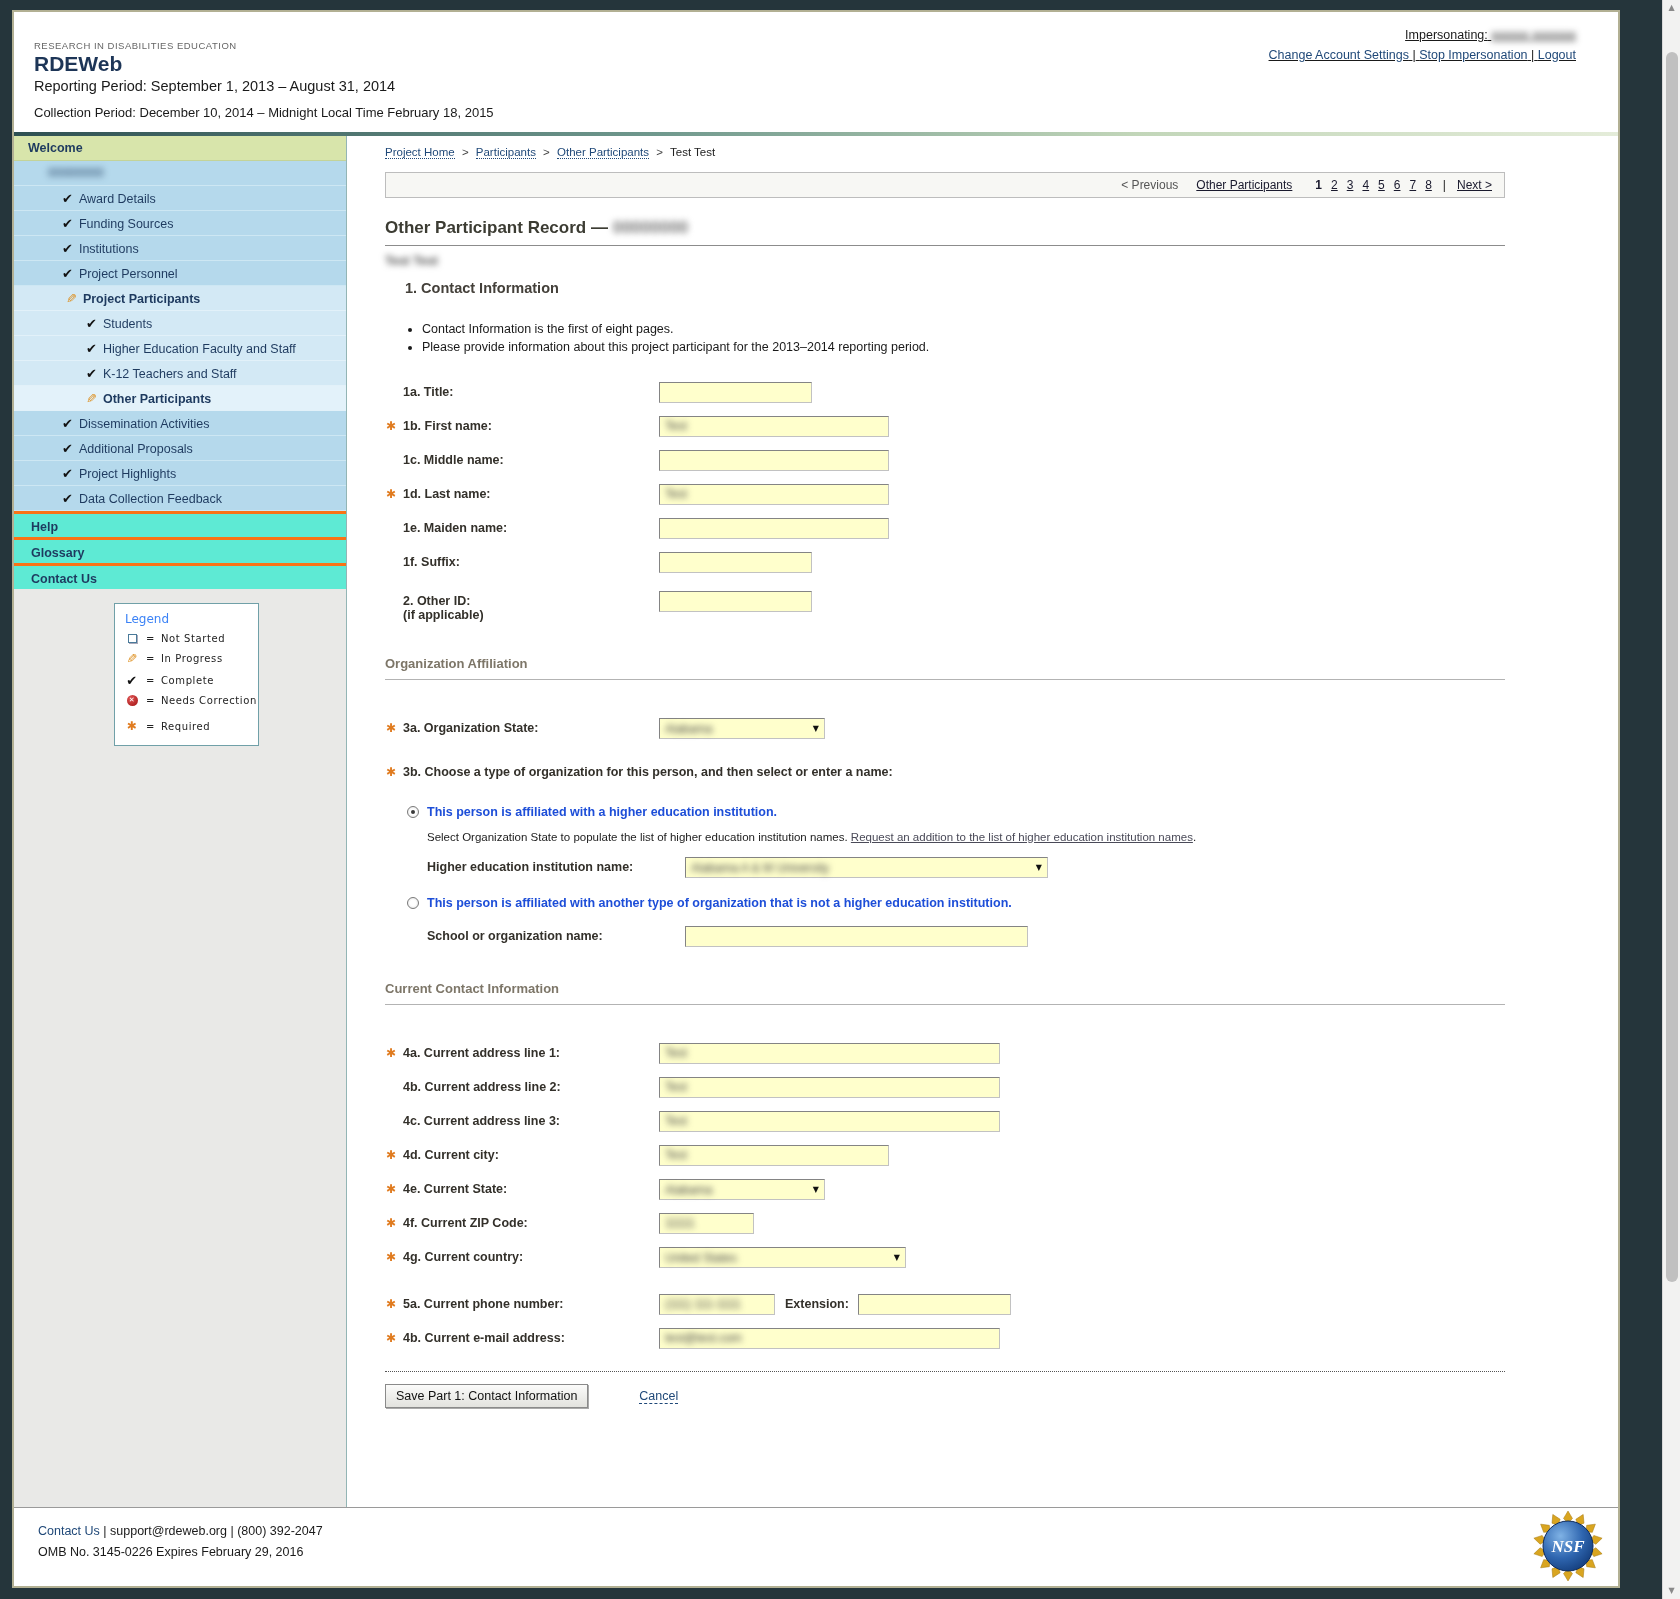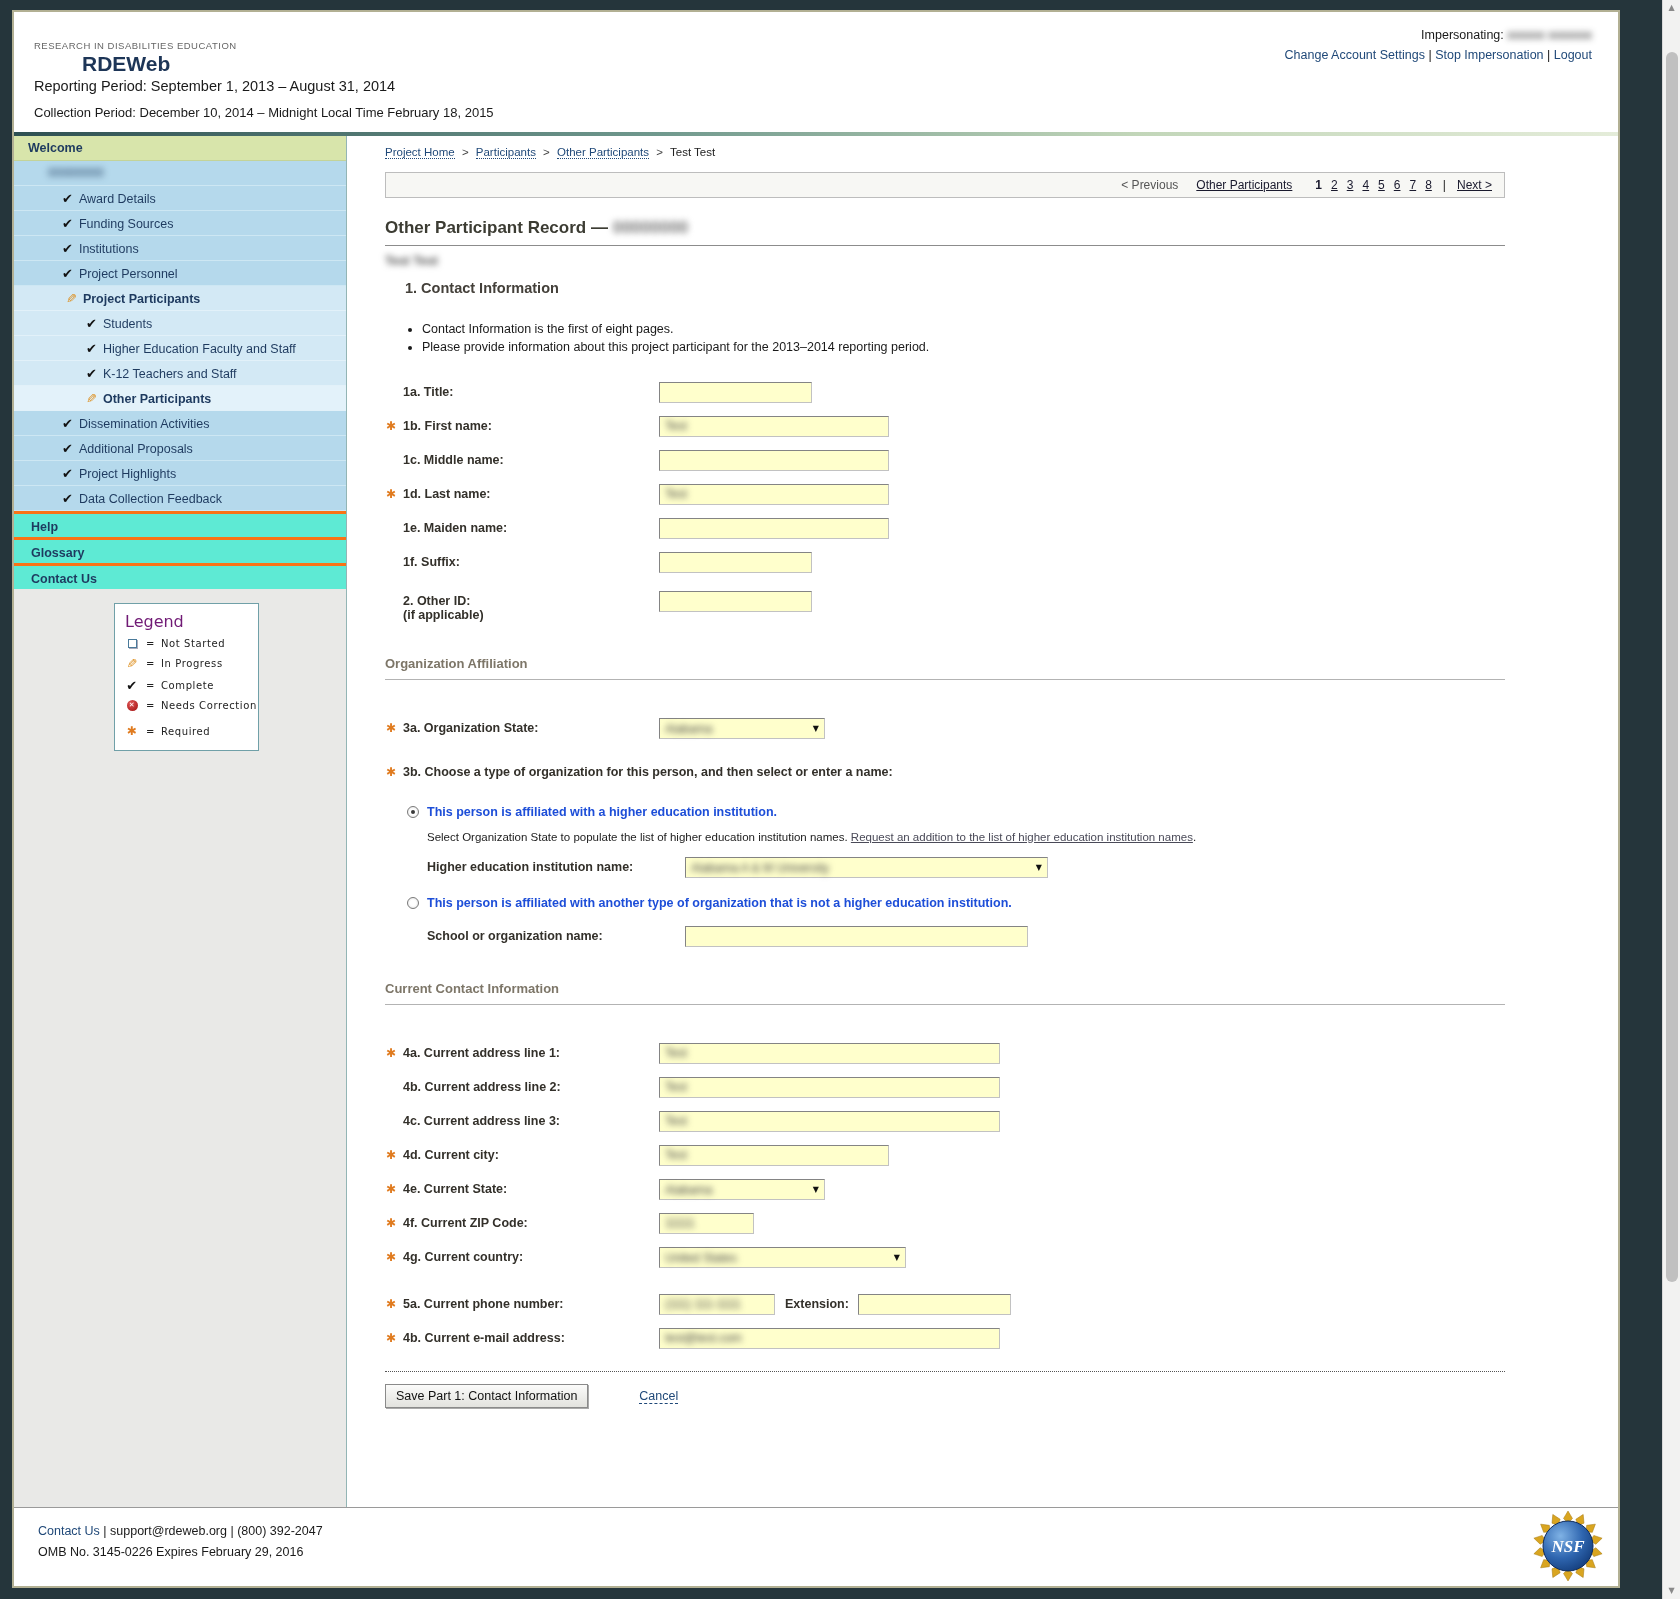--- a/index.html
+++ b/index.html
@@ -11,24 +11,24 @@
 
   
   .scrollbar { position:absolute; left:1662px; top:0; width:18px; height:1599px; background:#f2f2f1; border-left:1px solid #d9d9d9; }
   .sb-arrow { height:16px; text-align:center; font-size:8px; color:#8a8a8a; line-height:16px; font-family:"DejaVu Sans",sans-serif; }
   .sb-arrow.down { position:absolute; bottom:0; left:0; right:0; }
   .sb-thumb { position:absolute; top:52px; left:3px; width:12px; height:1230px; background:#c0c0c0; border-radius:6px; }
 
   
   .hdr { position:relative; height:120px; padding:28px 24px 0 20px; }
   .eyebrow { font-size:9.5px; color:#666; letter-spacing:.5px; }
-  .appname { font-size:21px; font-weight:bold; color:#1d3557; margin-top:1px;margin-left:48px; }
+  .appname { font-size:21px; font-weight:bold; color:#1d3557; margin-top:1px; }
   .rep { font-size:14.5px; color:#1a1a1a; margin-top:2px; }
   .coll { font-size:13px; color:#1a1a1a; margin-top:11px; }
-  .hdr-right { position:absolute; top:16px; right:26px; text-align:right; font-size:12.5px; color:#1a1a1a; }
+  .hdr-right { position:absolute; top:16px; right:42px; text-align:right; font-size:12.5px; color:#1a1a1a;text-decoration:underline; }
   .hdr-links { margin-top:6px; }
   .hlink { color:#1f4878; text-decoration:none; cursor:pointer; }
   .sep { height:4px; background:linear-gradient(to right,#2e5052,#6f988d 40%,#c2d6b9 70%,#e4ecd9); }
 
   
   .bodyrow { display:flex; min-height:1372px; border-bottom:1px solid #9a9a9a; }
   .sidebar { width:333px; flex-shrink:0; background:#e9e9e7; border-right:1px solid #93b5b5; }
   .srow { height:25px; line-height:25px; font-size:12.5px; color:#1e3a5f; white-space:nowrap; cursor:pointer; }
   .srow .icon { display:inline-block; margin-right:6px; }
   .green-top { background:#d8e5ab; font-weight:bold; padding-left:14px; border-bottom:1px solid #c3d398; }
@@ -36,21 +36,21 @@
   .blue  { background:#b5d9ec; padding-left:48px; border-bottom:1px solid #cde7f3; }
   .group { background:#d3e9f5; padding-left:52px; font-weight:bold; border-bottom:1px solid #e2f1f9; }
   .sub   { background:#d3e9f5; padding-left:72px; border-bottom:1px solid #e2f1f9; }
   .sel   { background:#e3f2fa; font-weight:bold; }
   .green-bot { background:#5eead4; font-weight:bold; padding-left:17px; height:26px; line-height:26px; border-top:3px solid #f97316; }
   .chk { color:#111; font-family:"DejaVu Sans",sans-serif; font-size:13px; }
   .pencil { color:#dd8e1d; font-family:"DejaVu Sans",sans-serif; font-size:13px; display:inline-block; transform:scaleX(-1); }
 
   
   .legend { margin:14px 0 0 100px; width:145px; background:#fff; border:1px solid #70a0a8; padding:8px 0 12px 10px; }
-  .legend-title { color:#701a75; font-size:16px; font-family:"DejaVu Sans",sans-serif; }
+  .legend-title { color:#3b82f6; font-size:12px; font-family:"DejaVu Sans",sans-serif; }
   .lrow { display:flex; align-items:center; margin-top:7px; font-size:10px; letter-spacing:.6px; color:#222; font-family:"DejaVu Sans",sans-serif; }
   .lrow.last { margin-top:13px; }
   .leq { margin:0 6px 0 7px; }
   .licon { width:14px; display:inline-flex; justify-content:center; }
   .i-square { width:9px; height:9px; border:1px solid #4a7a9a; background:#fff; box-shadow:1px 1px 0 #aab; }
   .i-redx { width:11px; height:11px; border-radius:50%; background:radial-gradient(circle at 35% 30%,#e05555,#a01010); color:#fff; font-size:7px; line-height:11px; text-align:center; font-weight:bold; }
   .i-ast { color:#e07b1f; font-weight:bold; font-size:12px; }
 
   
   .main { flex:1; padding:10px 113px 0 38px; font-size:12.5px; color:#1a1a1a; position:relative; }

